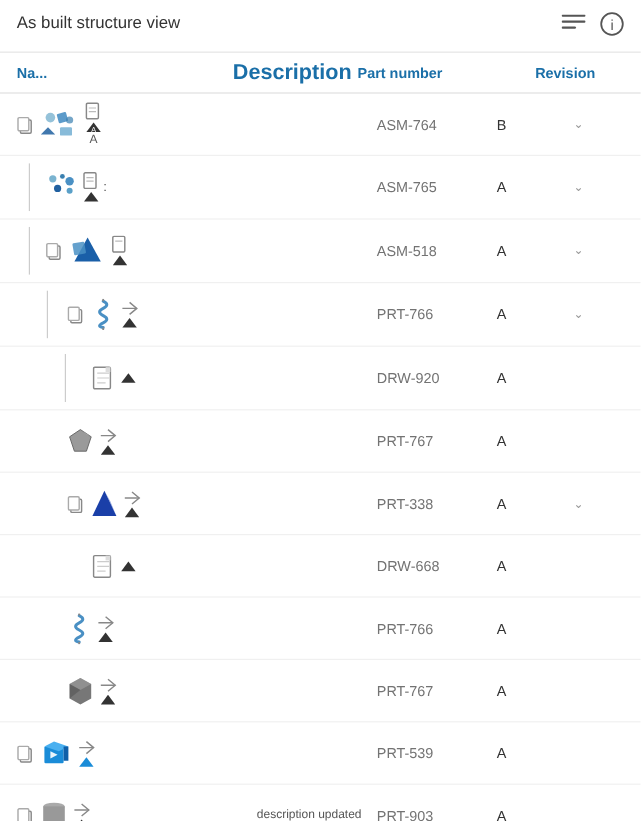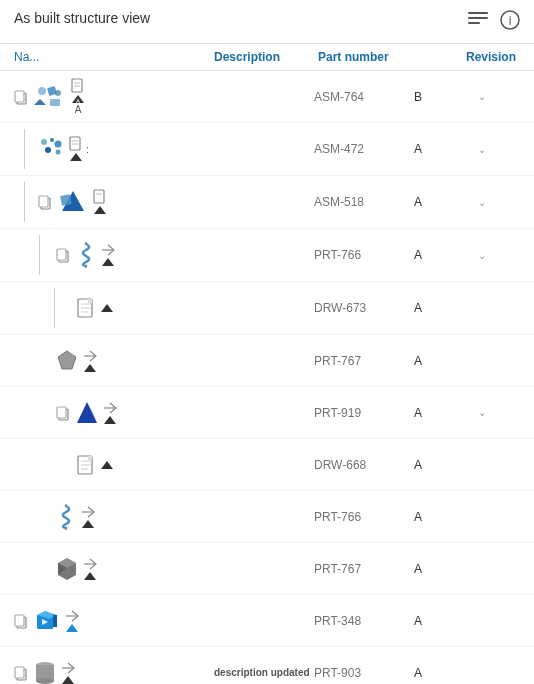--- a/index.html
+++ b/index.html
@@ -29,26 +29,26 @@
     .col-headers {
       display: flex;
       align-items: center;
       padding: 6px 14px;
       border-bottom: 1px solid #e0e0e0;
       background: #fff;
     }
     .col-name {
       color: #1a6fa8;
       font-size: 12px;
-      font-weight: 400;
-      width: 200px;
+      font-weight: 700;
+      width: 180px;
     }
     .col-description {
       color: #1a6fa8;
-      font-size: 12px;
+      font-size: 18px;
       font-weight: 600;
       width: 104px;
     }
     .col-part {
       color: #1a6fa8;
       font-size: 12px;
       font-weight: 600;
       width: 100px;
     }
     .col-revision {
@@ -75,21 +75,20 @@
       gap: 2px;
       overflow: hidden;
     }
     .description-cell {
       width: 100px;
       font-size: 11px;
       color: #555;
       overflow: hidden;
       text-overflow: ellipsis;
       white-space: nowrap;
-      font-weight: bold;
     }
     .part-cell {
       width: 100px;
       font-size: 12px;
       color: #737373;
     }
     .revision-cell {
       width: 60px;
       font-size: 12px;
       color: #333;
@@ -194,21 +193,21 @@
             <line x1="4" y1="8" x2="10" y2="8" stroke="#bbb" stroke-width="1"></line>
           </svg>
           <svg width="14" height="10" viewBox="0 0 14 10">
             <polygon points="7,1 13,9 1,9" fill="#333"></polygon>
           </svg>
         </div>
         <span style="font-size:11px;color:#555;">:</span>
       </div>
     </div>
     <div class="description-cell"></div>
-    <div class="part-cell">ASM-472</div>
+    <div class="part-cell">ASM-765</div>
     <div class="revision-cell">A</div>
     <span class="expand-icon">⌄</span>
   </div>
 
   <div class="row">
     <div class="name-cell">
       <div style="width:20px;display:flex;justify-content:center;align-items:stretch;flex-shrink:0">
         <div style="width:1px;background:#ccc;min-height:40px;"></div>
       </div>
       <svg width="16" height="16" viewBox="0 0 16 16" style="flex-shrink:0;margin-left:2px">
@@ -278,21 +277,21 @@
         <line x1="5" y1="6" x2="15" y2="6" stroke="#ccc" stroke-width="1"></line>
         <line x1="5" y1="10" x2="15" y2="10" stroke="#ccc" stroke-width="1"></line>
         <line x1="5" y1="14" x2="12" y2="14" stroke="#ccc" stroke-width="1"></line>
         <rect x="12" y="1" width="4" height="4" rx="0" fill="#ddd"></rect>
       </svg>
       <svg width="14" height="10" viewBox="0 0 14 10">
         <polygon points="7,1 13,9 1,9" fill="#333"></polygon>
       </svg>
     </div>
     <div class="description-cell"></div>
-    <div class="part-cell">DRW-673</div>
+    <div class="part-cell">DRW-920</div>
     <div class="revision-cell">A</div>
   </div>
 
   <div class="row">
     <div class="name-cell">
       <div style="width:40px;flex-shrink:0;"></div>
 
       <svg width="22" height="24" viewBox="0 0 22 24" style="margin-right:2px">
         <polygon points="11,2 20,8 16,20 6,20 2,8" fill="#888" opacity="0.85"></polygon>
         <polygon points="11,2 20,8 16,20 6,20 2,8" fill="none" stroke="#666" stroke-width="0.8"></polygon>
@@ -329,21 +328,21 @@
         <svg width="16" height="14" viewBox="0 0 16 14">
           <path d="M8,2 L14,7 L8,12" fill="none" stroke="#888" stroke-width="1.2"></path>
           <path d="M2,7 L14,7" fill="none" stroke="#888" stroke-width="1.2"></path>
         </svg>
         <svg width="14" height="10" viewBox="0 0 14 10">
           <polygon points="7,1 13,9 1,9" fill="#333"></polygon>
         </svg>
       </div>
     </div>
     <div class="description-cell"></div>
-    <div class="part-cell">PRT-919</div>
+    <div class="part-cell">PRT-338</div>
     <div class="revision-cell">A</div>
     <span class="expand-icon">⌄</span>
   </div>
 
   <div class="row">
     <div class="name-cell">
       <div style="width:60px;flex-shrink:0;"></div>
       <svg width="20" height="20" viewBox="0 0 20 20" style="margin-right:2px">
         <rect x="2" y="1" width="14" height="18" rx="1" fill="none" stroke="#888" stroke-width="1.2"></rect>
         <line x1="5" y1="6" x2="15" y2="6" stroke="#ccc" stroke-width="1"></line>
@@ -425,21 +424,21 @@
         <svg width="16" height="14" viewBox="0 0 16 14">
           <path d="M8,2 L14,7 L8,12" fill="none" stroke="#888" stroke-width="1.2"></path>
           <path d="M2,7 L14,7" fill="none" stroke="#888" stroke-width="1.2"></path>
         </svg>
         <svg width="14" height="10" viewBox="0 0 14 10">
           <polygon points="7,1 13,9 1,9" fill="#1a8cd8"></polygon>
         </svg>
       </div>
     </div>
     <div class="description-cell"></div>
-    <div class="part-cell">PRT-348</div>
+    <div class="part-cell">PRT-539</div>
     <div class="revision-cell">A</div>
   </div>
 
   <div class="row">
     <div class="name-cell">
       <svg width="16" height="16" viewBox="0 0 16 16" style="flex-shrink:0;margin-right:2px">
         <rect x="3" y="4" width="9" height="11" rx="1" fill="none" stroke="#888" stroke-width="1.2"></rect>
         <rect x="1" y="2" width="9" height="11" rx="1" fill="white" stroke="#aaa" stroke-width="1.2"></rect>
       </svg>
 

